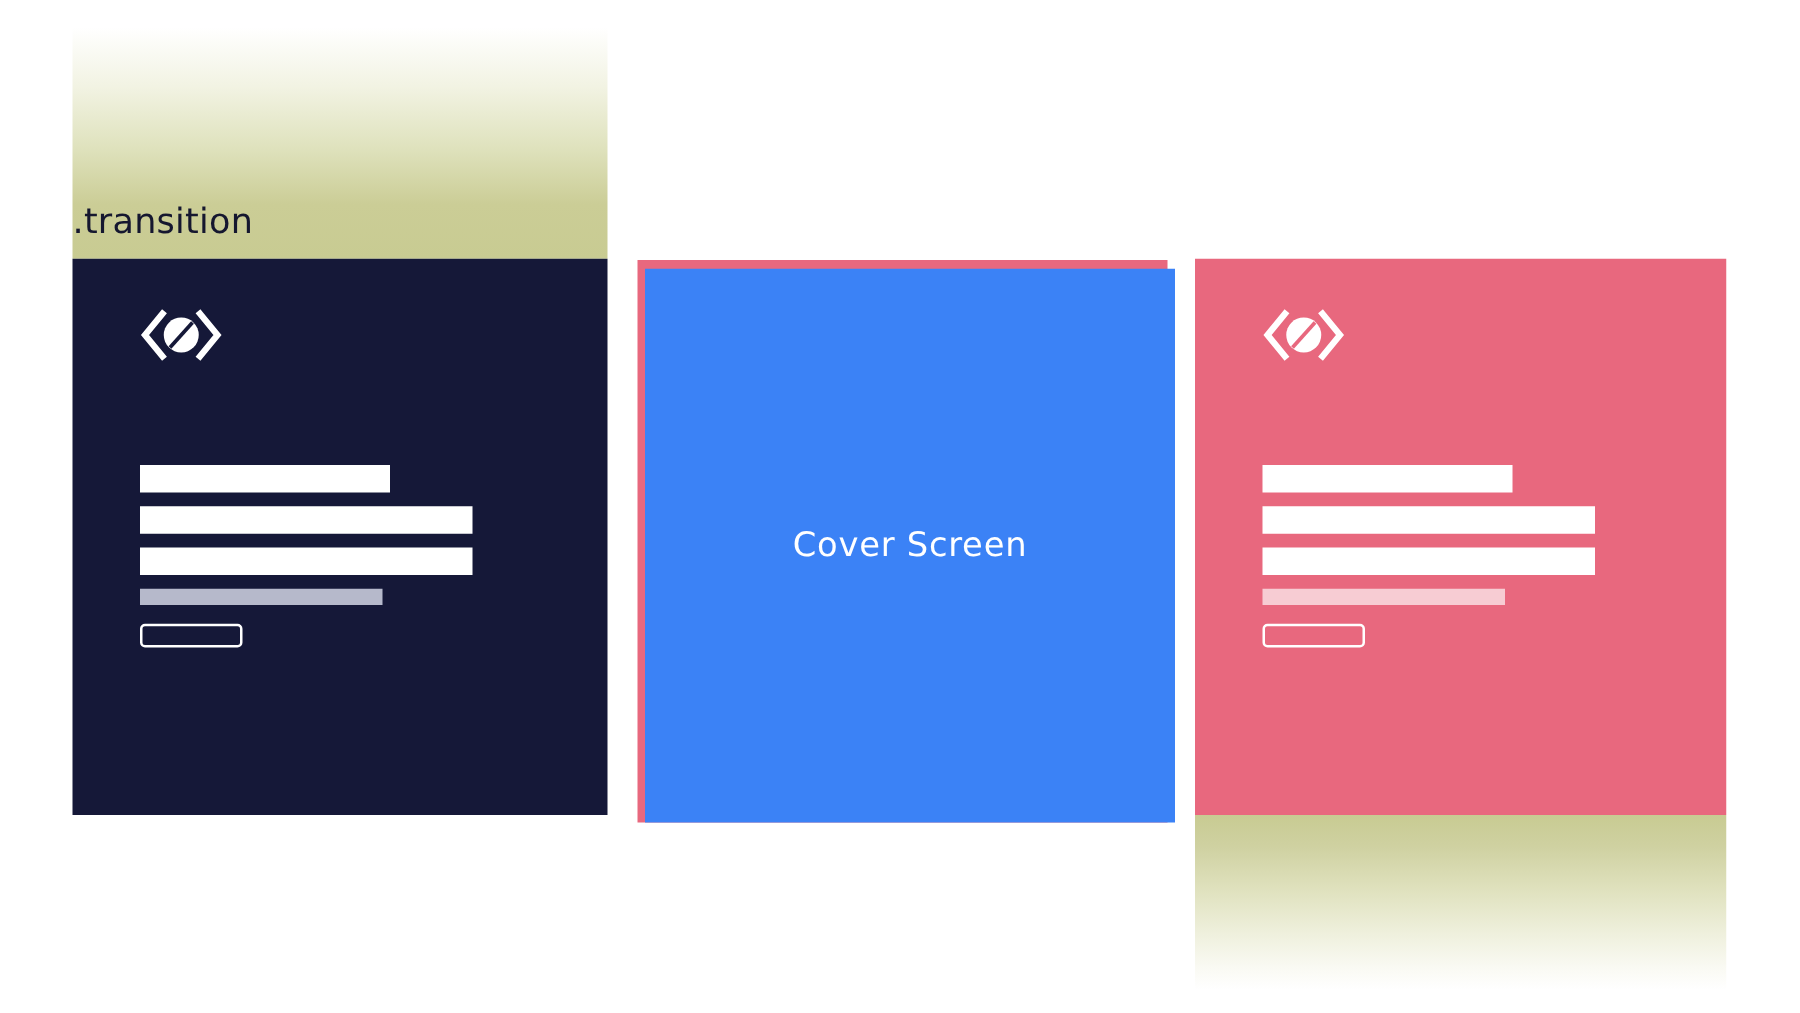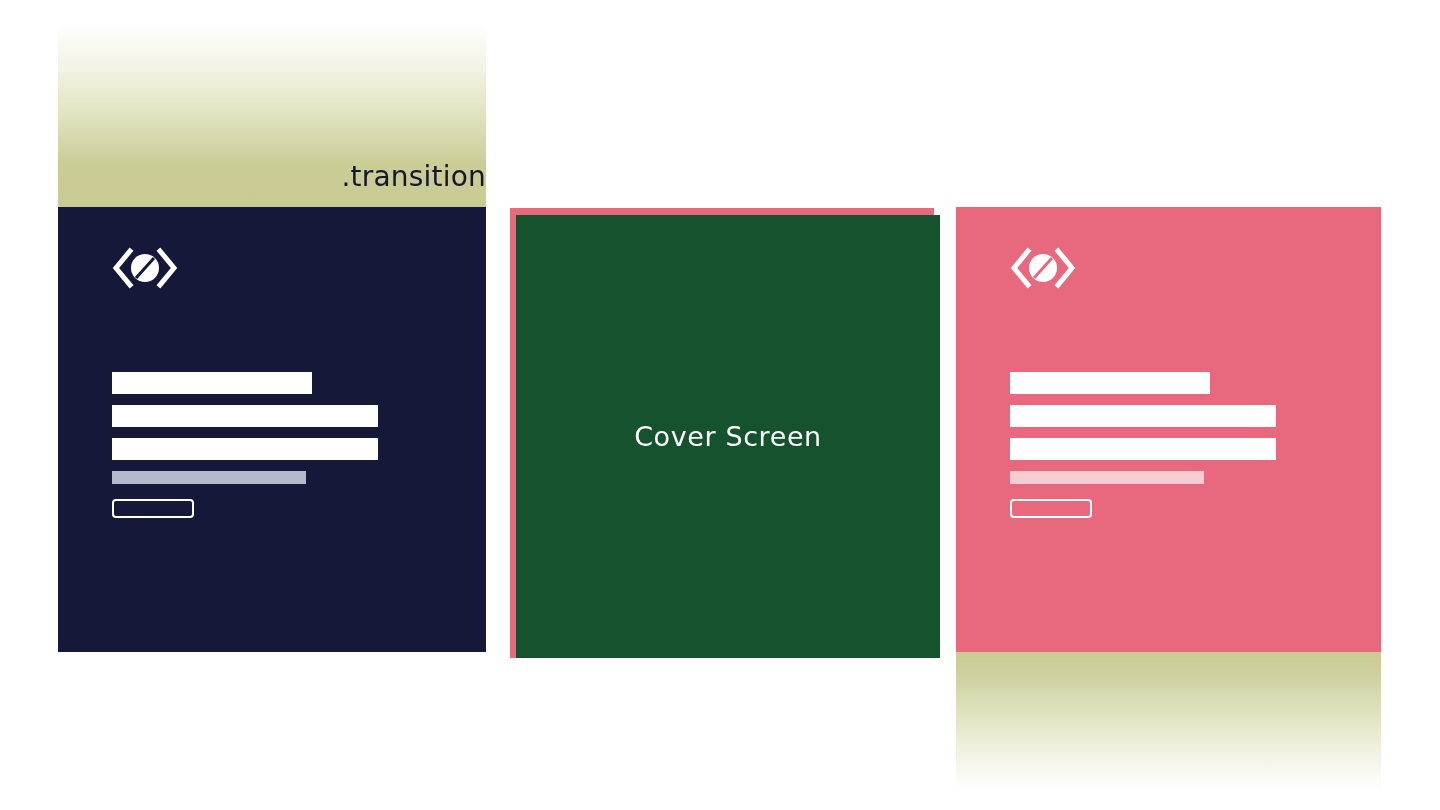--- a/index.html
+++ b/index.html
@@ -49,21 +49,21 @@
                 #f2f3e3 30%,
                 #dfe2bd 55%,
                 #cbcd96 78%,
                 #c8cb92 100%);
   }
   #left-title {
     position: absolute;
     left: 0;
     top: 150px;
     width: 428px;
-    text-align: right;
+    text-align: left;
     font-size: 28px;
     line-height: 34px;
     color: #15172f;
     letter-spacing: 0.2px;
     font-family: "DejaVu Sans", sans-serif;
     font-weight: 400;
   }
   #left-panel {
     position: absolute;
     left: 0;
@@ -87,21 +87,21 @@
     width: 424px;
     height: 450px;
     background: #e8687e;
   }
   #middle-over {
     position: absolute;
     left: 6px;
     top: 7px;
     width: 424px;
     height: 443px;
-    background: #14532d;
+    background: #3b82f6;
     display: flex;
     align-items: center;
     justify-content: center;
   }
   #middle-cover-label {
     font-size: 27px;
     line-height: 34px;
     color: #ffffff;
     letter-spacing: 0.6px;
     font-family: "DejaVu Sans", sans-serif;

